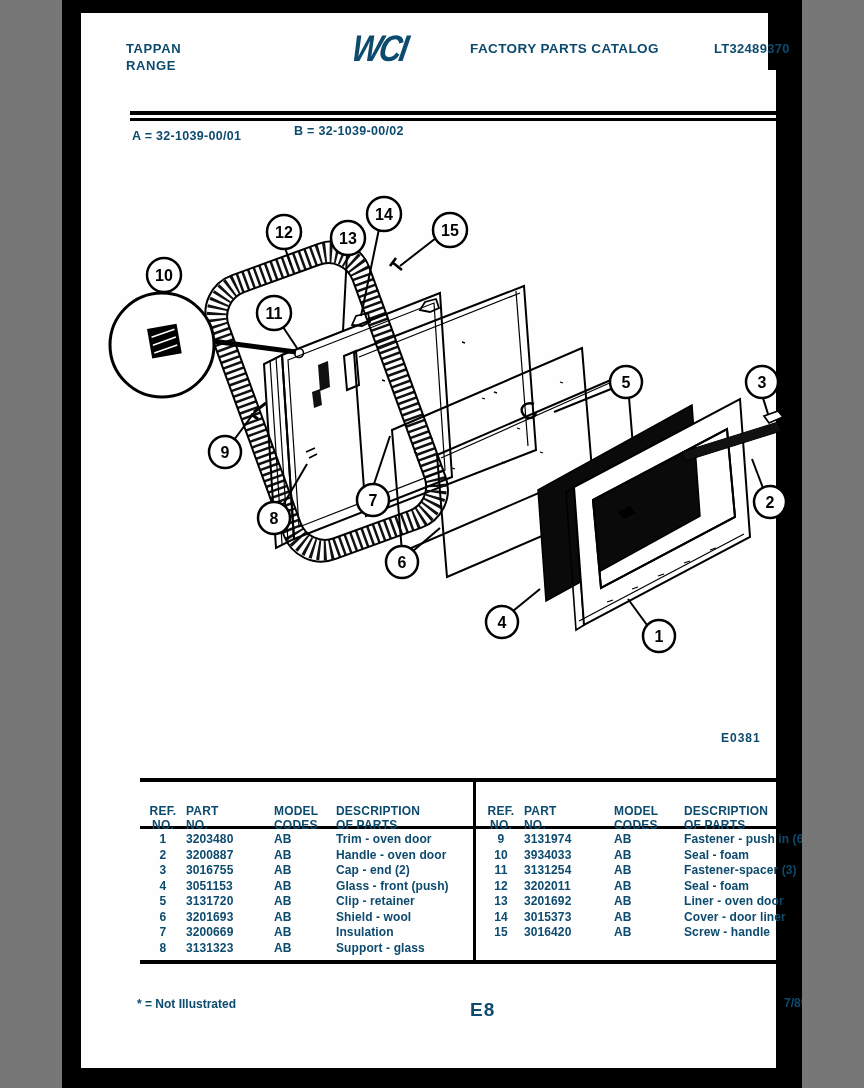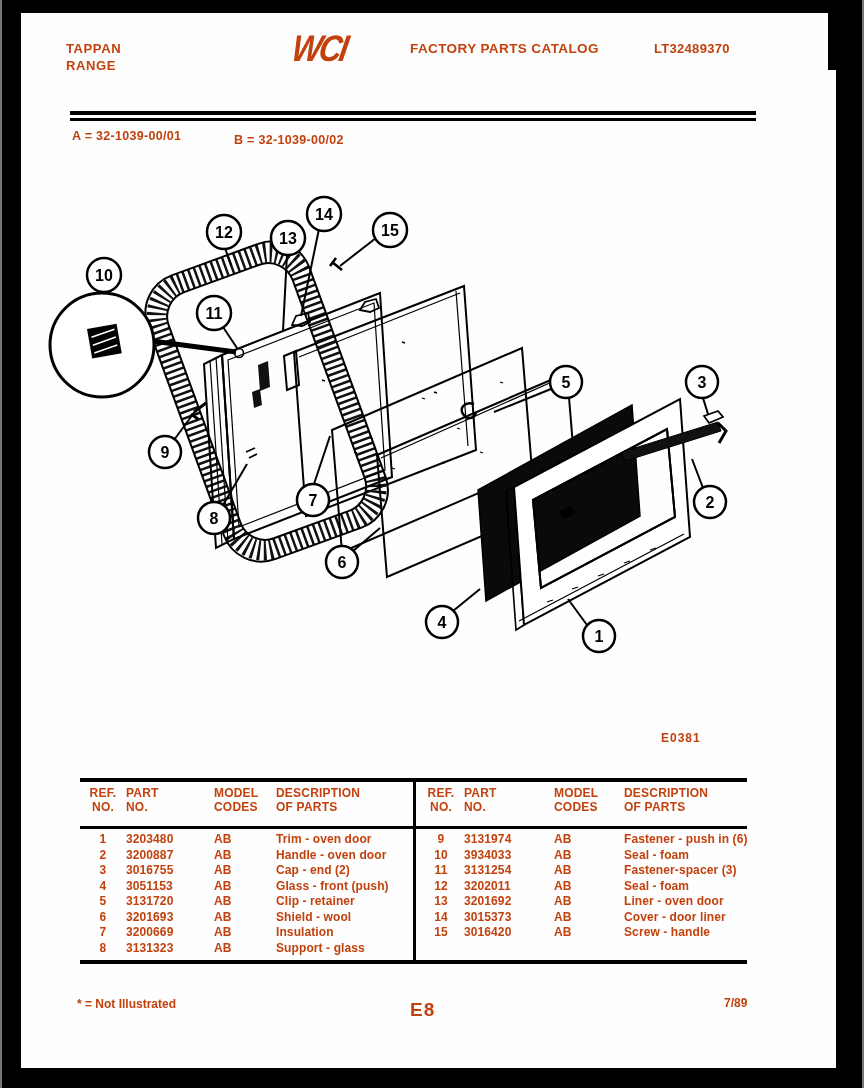--- a/index.html
+++ b/index.html
@@ -1,52 +1,52 @@
 <!DOCTYPE html>
 <html><head>
 <meta charset="utf-8">
 <style>
   html,body{margin:0;padding:0;background:#777;}
   .page{
-    position:relative;width:860px;height:1088px;background:#fefefe;
-    font-family:"Liberation Sans",sans-serif;color:#c2410c;overflow:hidden;margin:0 auto;
+    position:relative;width:740px;height:1088px;background:#fefefe;
+    font-family:"Liberation Sans",sans-serif;color:#0c4a6e;overflow:hidden;margin:0 auto;
   }
   .abs{position:absolute;}
   
   .bar{position:absolute;background:#000;}
   .bar-top{left:0;top:0;width:864px;height:13px;}
   .bar-left{left:0;top:0;width:19px;height:1088px;}
   .bar-right{right:0;top:0;width:26px;height:1088px;}
   .bar-bottom{left:0;top:1068px;width:864px;height:20px;}
   .corner-tr{right:0;top:0;width:34px;height:70px;}
   
   .brand{left:64px;top:40px;font-size:13px;font-weight:bold;line-height:17px;letter-spacing:.6px;}
   .logo{left:294px;top:28px;font-size:37px;font-weight:bold;font-style:italic;
         letter-spacing:-3px;transform:skewX(-10deg) scaleX(.85);transform-origin:left top;}
   .cat-title{left:360px;top:41px;font-size:13.5px;font-weight:bold;letter-spacing:.4px;margin-left:48px;}
   .pubnum{left:652px;top:41px;font-size:13px;font-weight:bold;letter-spacing:.3px;}
   .hrule{left:68px;top:111px;width:686px;height:10px;border-top:4px solid #000;border-bottom:3px solid #000;box-sizing:border-box;}
   .model-a{left:70px;top:129px;font-size:12.5px;font-weight:bold;letter-spacing:.3px;}
-  .model-b{left:232px;top:133px;font-size:12.5px;font-weight:bold;letter-spacing:.3px;}
+  .model-b{left:232px;top:124px;font-size:12.5px;font-weight:bold;letter-spacing:.3px;}
   .diagram-id{left:659px;top:731px;font-size:12px;font-weight:bold;letter-spacing:1px;text-align:right;}
   
   svg.diagram{position:absolute;left:0;top:0;width:864px;height:760px;}
   svg.diagram .ln{stroke:#000;fill:none;}
   svg.diagram text{font-family:"Liberation Sans",sans-serif;font-weight:bold;font-size:16px;text-anchor:middle;fill:#000;}
   
   .ptable{left:78px;top:778px;width:667px;height:178px;border-top:4px solid #000;border-bottom:4px solid #000;}
   .pt-divider{position:absolute;left:333px;top:0;bottom:0;width:2.5px;background:#000;}
   .pt-hrule{position:absolute;left:0;right:0;top:44px;height:2.5px;background:#000;}
   .pt-side{position:absolute;top:0;bottom:0;}
   .pt-left{left:0;width:333px;}
   .pt-right{left:336px;right:0;}
   .thead,.trow{display:grid;}
   .pt-left .thead,.pt-left .trow{grid-template-columns:30px 90px 68px auto;padding-left:8px;}
   .pt-right .thead,.pt-right .trow{grid-template-columns:30px 92px 76px auto;padding-left:10px;}
-  .thead{padding-top:4px;font-size:12px;font-weight:bold;line-height:14px;letter-spacing:.2px;}
+  .thead{padding-top:22px;font-size:12px;font-weight:bold;line-height:14px;letter-spacing:.2px;}
   .tbody{position:absolute;left:0;right:0;top:50px;}
   .trow{font-size:12px;font-weight:bold;line-height:15.5px;letter-spacing:.1px;}
   .tcell{white-space:nowrap;}
   .c-ref{text-align:center;}
   .c-part{padding-left:8px;}
   .c-model{padding-left:6px;}
   
   .foot-note{left:75px;top:997px;font-size:12px;font-weight:bold;}
   .page-code{left:408px;top:999px;font-size:19px;font-weight:bold;letter-spacing:1px;}
   .date-code{left:722px;top:996px;font-size:12px;font-weight:bold;}

